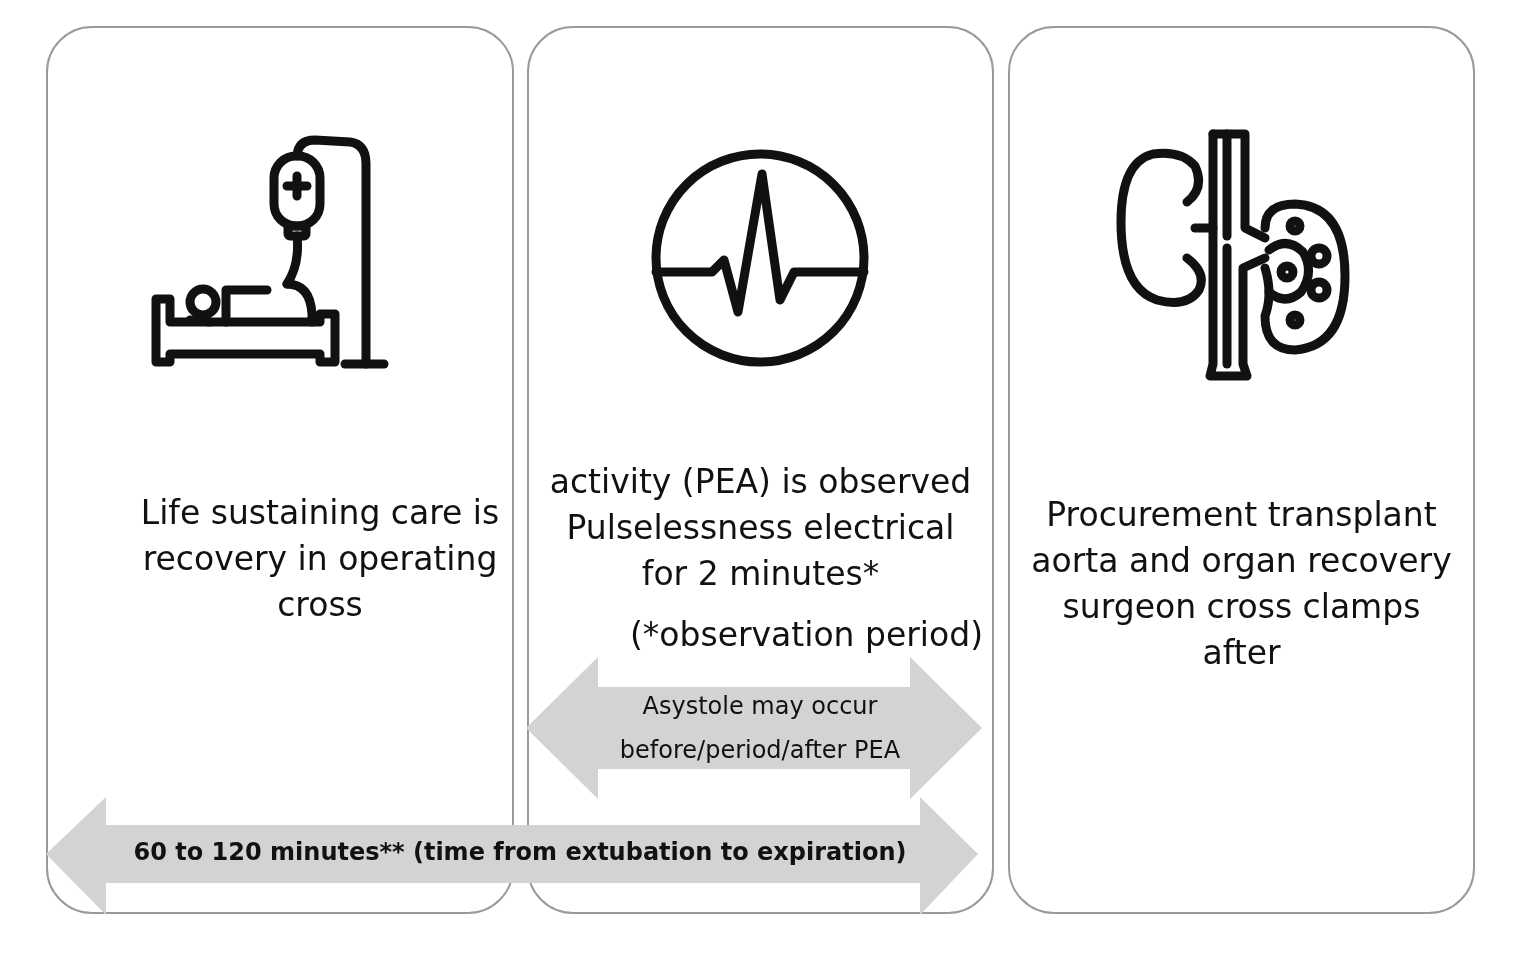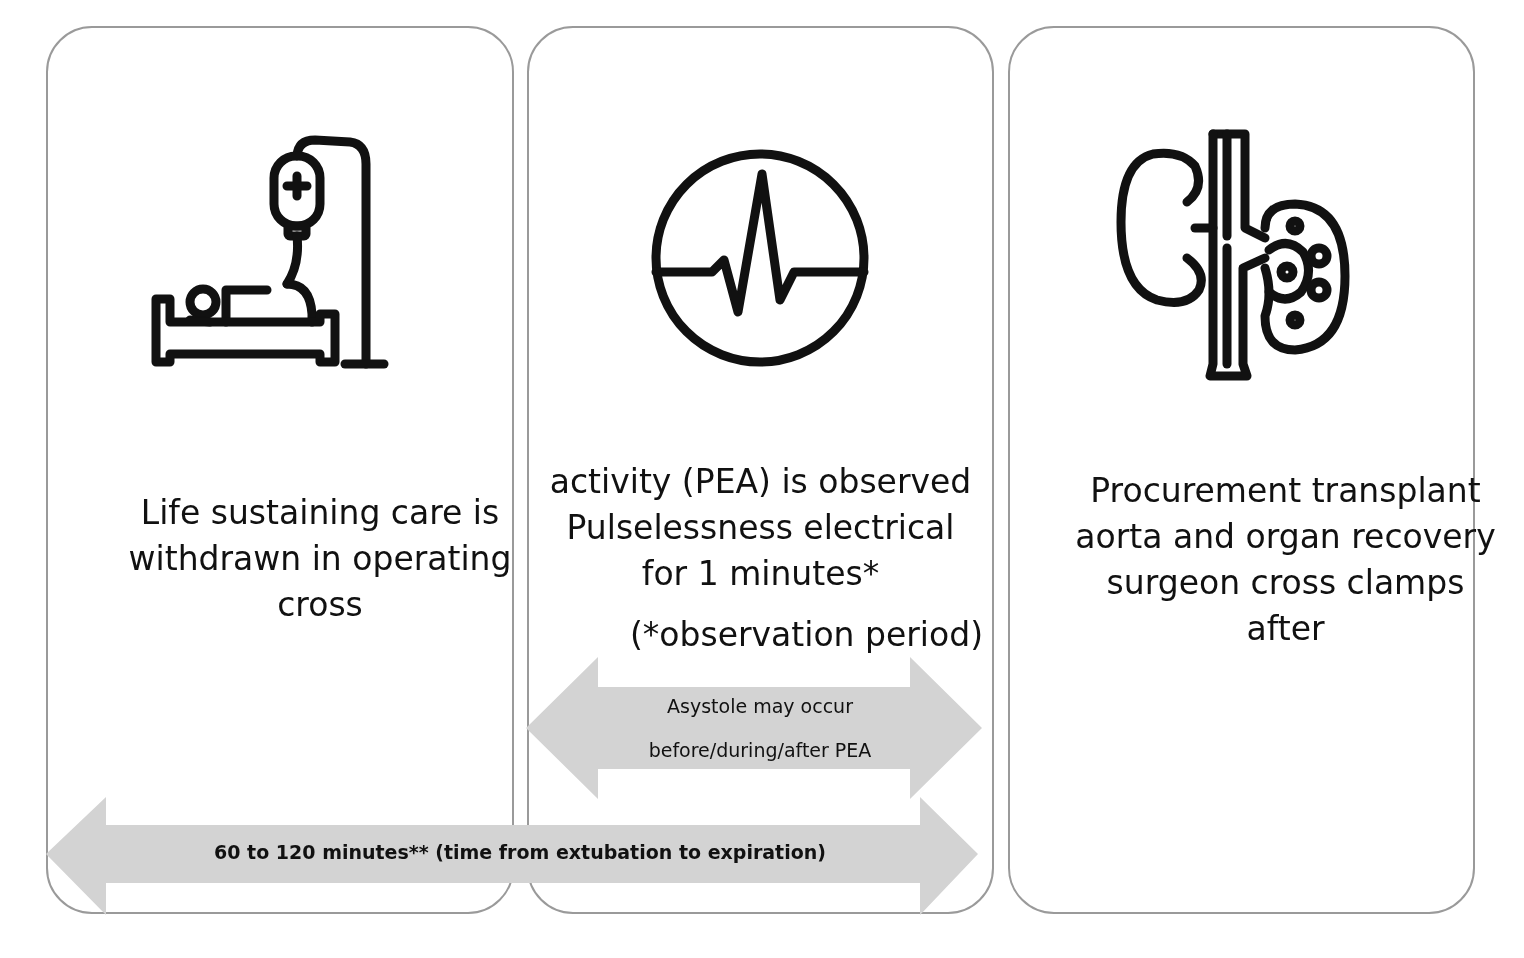--- a/index.html
+++ b/index.html
@@ -4,21 +4,21 @@
 <style>
   html,body{margin:0;padding:0;background:#fff;}
   body{width:1524px;height:958px;position:relative;overflow:hidden;font-family:"DejaVu Sans","Liberation Sans",sans-serif;color:#111;}
   .panel{position:absolute;top:26px;height:888px;border:2px solid #9a9a9a;border-radius:46px;background:#fff;box-sizing:border-box;}
   #p1{left:46px;width:468px;}
   #p2{left:527px;width:467px;}
   #p3{left:1008px;width:467px;}
   .txt{position:absolute;text-align:center;font-size:33px;line-height:46px;}
   .icon{position:absolute;}
   .arrow{position:absolute;}
-  .arrow-text{position:absolute;text-align:center;font-size:19px;line-height:44px;}
+  .arrow-text{position:absolute;text-align:center;font-size:24px;line-height:44px;}
 </style>
 </head>
 <body>
 
 <div id="p1" class="panel"></div>
 
 <div id="p2" class="panel"></div>
 
 <div id="p3" class="panel"></div>
 
@@ -59,42 +59,42 @@
   <circle cx="172" cy="144" r="6"></circle>
   <path d="M154 122 Q172 108 188 124 Q200 144 186 164 Q170 178 154 164"></path>
   <circle cx="180" cy="98" r="5"></circle>
   <circle cx="204" cy="128" r="8"></circle>
   <circle cx="204" cy="162" r="8"></circle>
   <circle cx="180" cy="192" r="5"></circle>
 </svg>
 
 <div class="txt" style="left:48px;top:490px;width:544px;">
   <div>Life sustaining care is</div>
-  <div>withdrawn in operating</div>
+  <div>recovery in operating</div>
   <div>cross</div>
 </div>
 
 <div class="txt" style="left:529px;top:459px;width:463px;">
   <div>activity (PEA) is observed</div>
   <div>Pulselessness electrical</div>
-  <div>for 1 minutes*</div>
+  <div>for 2 minutes*</div>
 </div>
 <div class="txt" style="left:529px;top:612px;width:555px;text-align:center;">(*observation period)</div>
 
-<div class="txt" style="left:1010px;top:468px;width:463px;margin-left:44px;">
+<div class="txt" style="left:1010px;top:492px;width:463px;">
   <div>Procurement transplant</div>
   <div>aorta and organ recovery</div>
   <div>surgeon cross clamps</div>
   <div>after</div>
 </div>
 
 <svg class="arrow" style="left:524px;top:657px;" width="460" height="142" viewBox="0 0 460 142">
   <polygon points="2,71 74,0 74,30 386,30 386,0 458,71 386,142 386,112 74,112 74,142" fill="#d3d3d3"></polygon>
 </svg>
 <div class="arrow-text" style="left:560px;top:684px;width:400px;">
   <div>Asystole may occur</div>
-  <div>before/during/after PEA</div>
+  <div>before/period/after PEA</div>
 </div>
 
 <svg class="arrow" style="left:44px;top:797px;" width="936" height="120" viewBox="0 0 936 120">
   <polygon points="2,57 62,0 62,28 876,28 876,0 934,57 876,118 876,86 62,86 62,118" fill="#d3d3d3"></polygon>
 </svg>
 <div class="arrow-text" style="left:90px;top:830px;width:860px;font-weight:bold;">60 to 120 minutes** (time from extubation to expiration)</div>
 
 </body></html>

